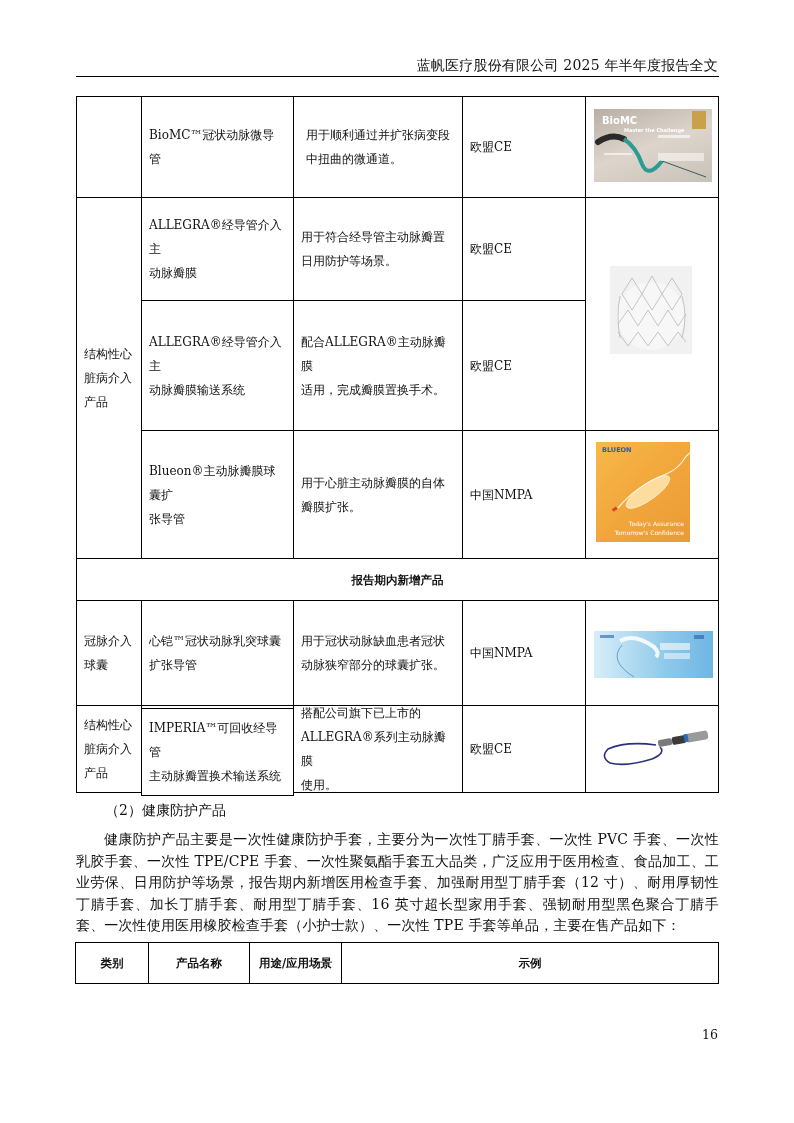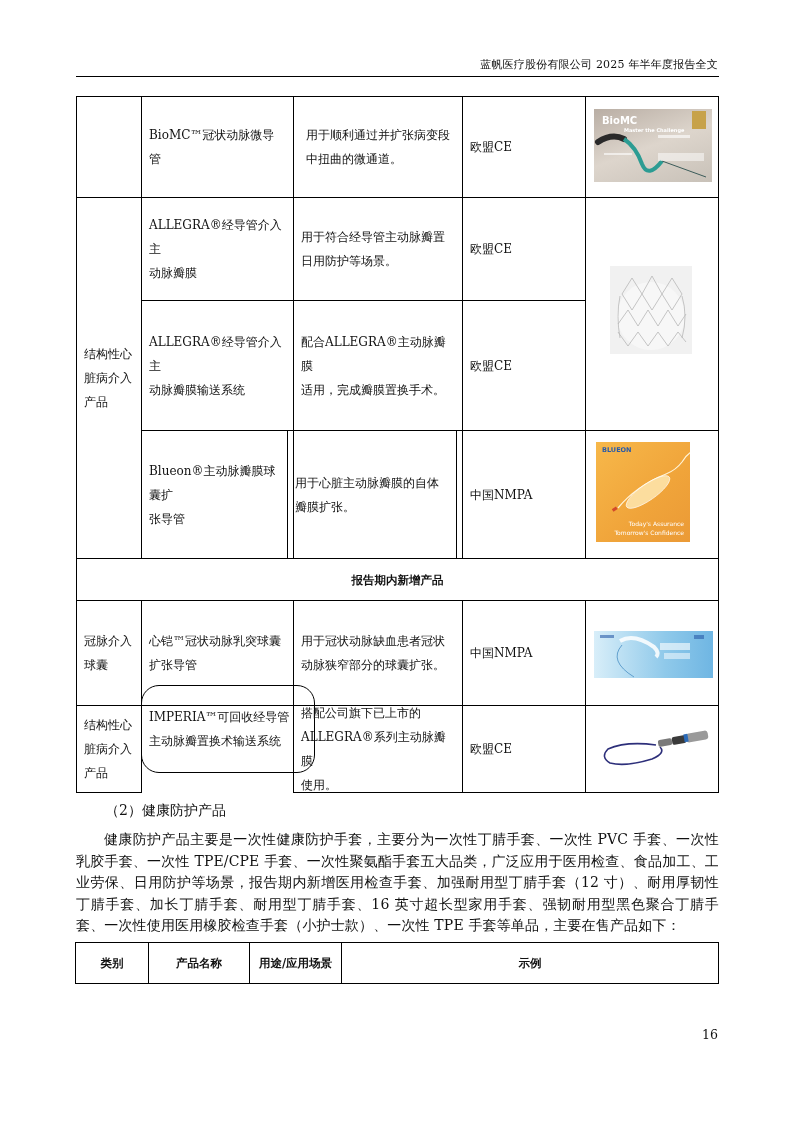--- a/index.html
+++ b/index.html
@@ -1,18 +1,18 @@
 <!DOCTYPE html>
 <html><head>
 <meta charset="utf-8">
 <style>
   html, body { margin: 0; padding: 0; background: #ffffff; }
   body { width: 794px; height: 1123px; position: relative; overflow: hidden;
          font-family: "DejaVu Serif", "Liberation Serif", serif; color: #111; }
-  .header-text { position: absolute; right: 76px; top: 57px; font-size: 11px; letter-spacing: 0.2px; }
+  .header-text { position: absolute; right: 76px; top: 57px; font-size: 14px; letter-spacing: 0.2px; }
   .header-rule { position: absolute; left: 76px; width: 643px; top: 76px; height: 0; border-top: 1.5px solid #000; }
 
   .grid { position: absolute; left: 76px; top: 96px; width: 643px; height: 697px; }
   .cell { position: absolute; box-sizing: border-box; border: 1px solid #000; font-size: 12px; line-height: 24px;
           display: flex; align-items: center; padding: 0 7px; }
   .cell .txt { white-space: pre-line; }
   .center { justify-content: center; }
   .bold-sans { font-family: "DejaVu Sans", "Liberation Sans", sans-serif; font-weight: bold; font-size: 11.5px; }
 
   .img { position: absolute; box-sizing: border-box; }
@@ -93,21 +93,21 @@
 适用，完成瓣膜置换手术。</span>
     </div>
   <div class="cell" style="left:386px;top:204px;width:124px;height:131px;">
       <span class="txt">欧盟CE</span>
     </div>
 
   <div class="cell" style="left:65px;top:334px;width:153px;height:129px;">
       <span class="txt">Blueon®主动脉瓣膜球囊扩
 张导管</span>
     </div>
-  <div class="cell" style="left:211px;top:334px;width:170px;height:129px;">
+  <div class="cell" style="left:217px;top:334px;width:170px;height:129px;">
       <span class="txt">用于心脏主动脉瓣膜的自体
 瓣膜扩张。</span>
     </div>
   <div class="cell" style="left:386px;top:334px;width:124px;height:129px;">
       <span class="txt">中国NMPA</span>
     </div>
   <div class="cell" style="left:509px;top:334px;width:134px;height:129px;"></div>
 
   <div class="cell center bold-sans" style="left:0;top:462px;width:643px;height:43px;">
       <span class="txt">报告期内新增产品</span>
@@ -128,21 +128,21 @@
   <div class="cell" style="left:386px;top:504px;width:124px;height:106px;">
       <span class="txt">中国NMPA</span>
     </div>
   <div class="cell" style="left:509px;top:504px;width:134px;height:106px;"></div>
 
   <div class="cell" style="left:0;top:609px;width:66px;height:88px;">
       <span class="txt">结构性心
 脏病介入
 产品</span>
     </div>
-  <div class="cell" style="left:65px;top:589px;width:174px;height:88px;border-radius:18px;">
+  <div class="cell" style="left:65px;top:612px;width:153px;height:88px;">
       <span class="txt">IMPERIA™可回收经导管
 主动脉瓣置换术输送系统</span>
     </div>
   <div class="cell" style="left:217px;top:609px;width:170px;height:88px;">
       <span class="txt">搭配公司旗下已上市的
 ALLEGRA®系列主动脉瓣膜
 使用。</span>
     </div>
   <div class="cell" style="left:386px;top:609px;width:124px;height:88px;">
       <span class="txt">欧盟CE</span>

